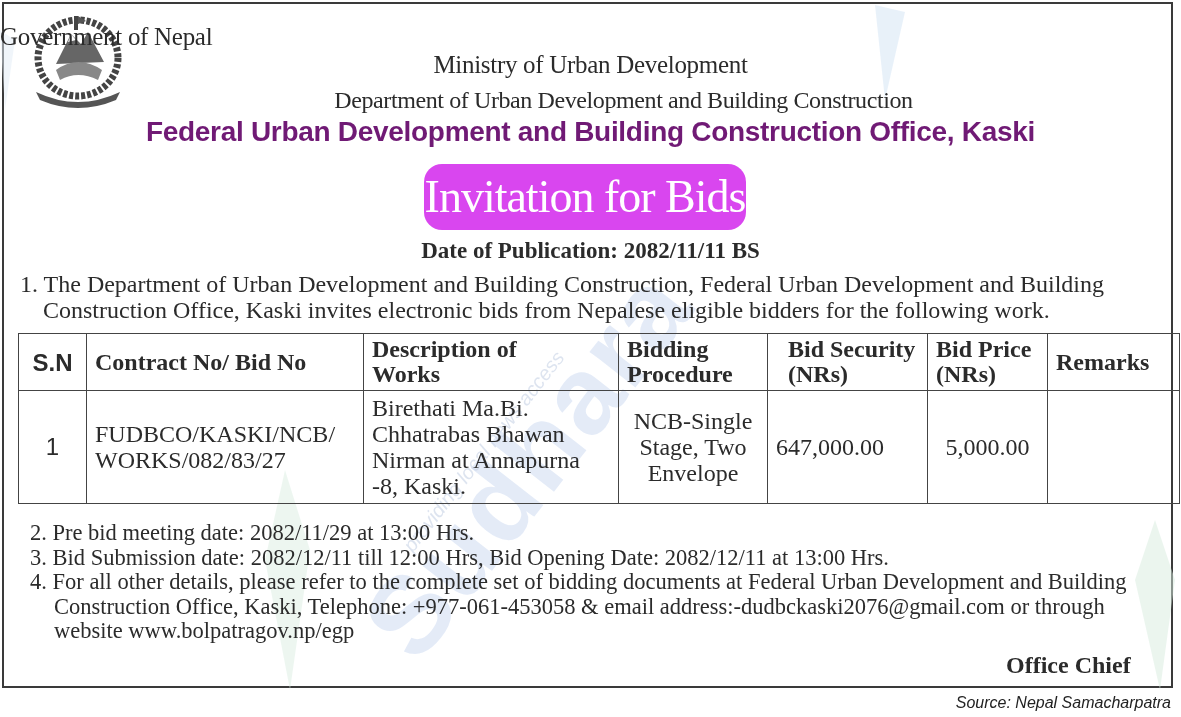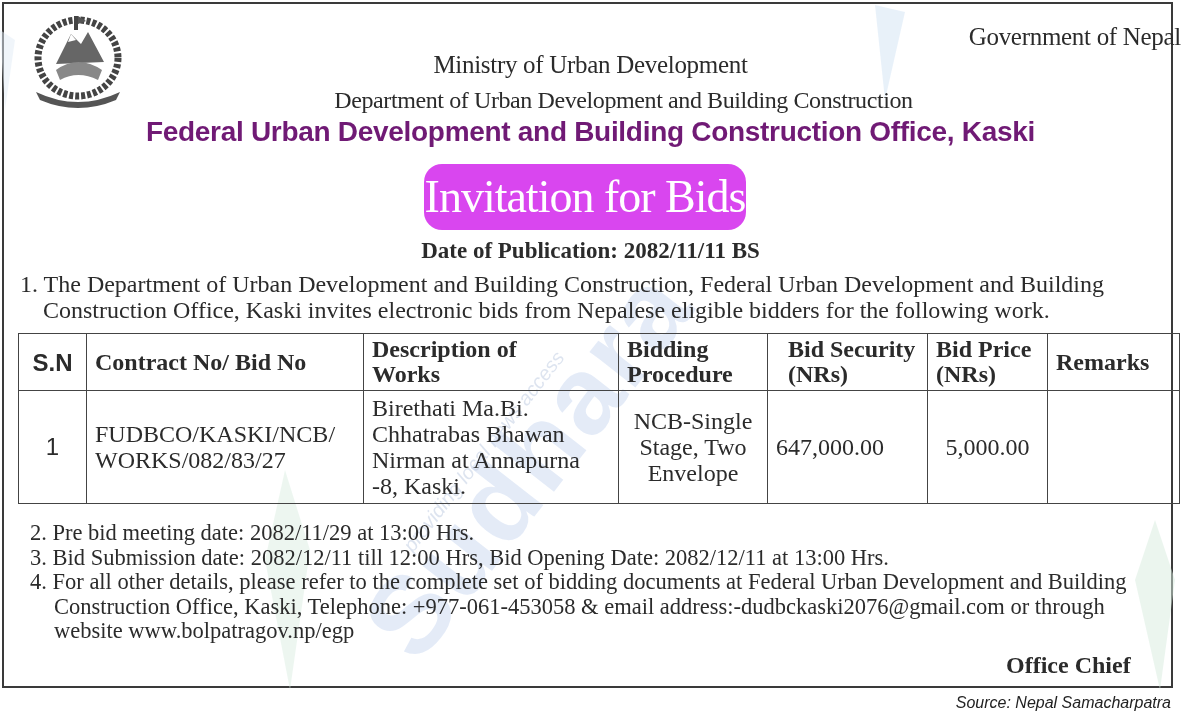--- a/index.html
+++ b/index.html
@@ -17,21 +17,21 @@
     position: absolute; left: 300px; top: 400px; transform: rotate(-52deg);
     font-family: "Liberation Sans", sans-serif; font-weight: bold; font-size: 110px;
     color: #9fb9e6; opacity: 0.28; letter-spacing: 2px; white-space: nowrap; pointer-events: none;
   }
   .wm-sub {
     position: absolute; left: 360px; top: 440px; transform: rotate(-52deg);
     font-family: "Liberation Sans", sans-serif; font-style: italic; font-size: 20px;
     color: #c8d3e6; opacity: 0.6; white-space: nowrap; pointer-events: none;
   }
   .emblem { position: absolute; left: 26px; top: 12px; width: 104px; height: 96px; }
-  .h1 { position: absolute; left: 0; width: 1181px; text-align: right; font-size: 25px; top: 23px; letter-spacing: -0.3px; }
+  .h1 { position: absolute; left: 0; width: 1181px; text-align: left; font-size: 25px; top: 23px; letter-spacing: -0.3px; }
   .h2 { position: absolute; left: 0; width: 1181px; text-align: center; font-size: 25px; top: 51px; letter-spacing: -0.3px; }
   .h3 { position: absolute; left: 0; width: 1181px; text-align: center; font-size: 24px; top: 87px; letter-spacing: -0.4px; padding-left: 33px; }
   .h4 {
     position: absolute; left: 0; width: 1181px; text-align: center; top: 116px;
     font-family: "Liberation Sans", sans-serif; font-weight: bold; font-size: 28px; color: #701a75; letter-spacing: -0.3px;
   }
   .banner {
     position: absolute; left: 424px; top: 164px; width: 322px; height: 66px;
     background: #d946ef; border-radius: 18px; color: #fff; text-align: center;
     font-size: 46px; line-height: 66px; letter-spacing: -1px;

